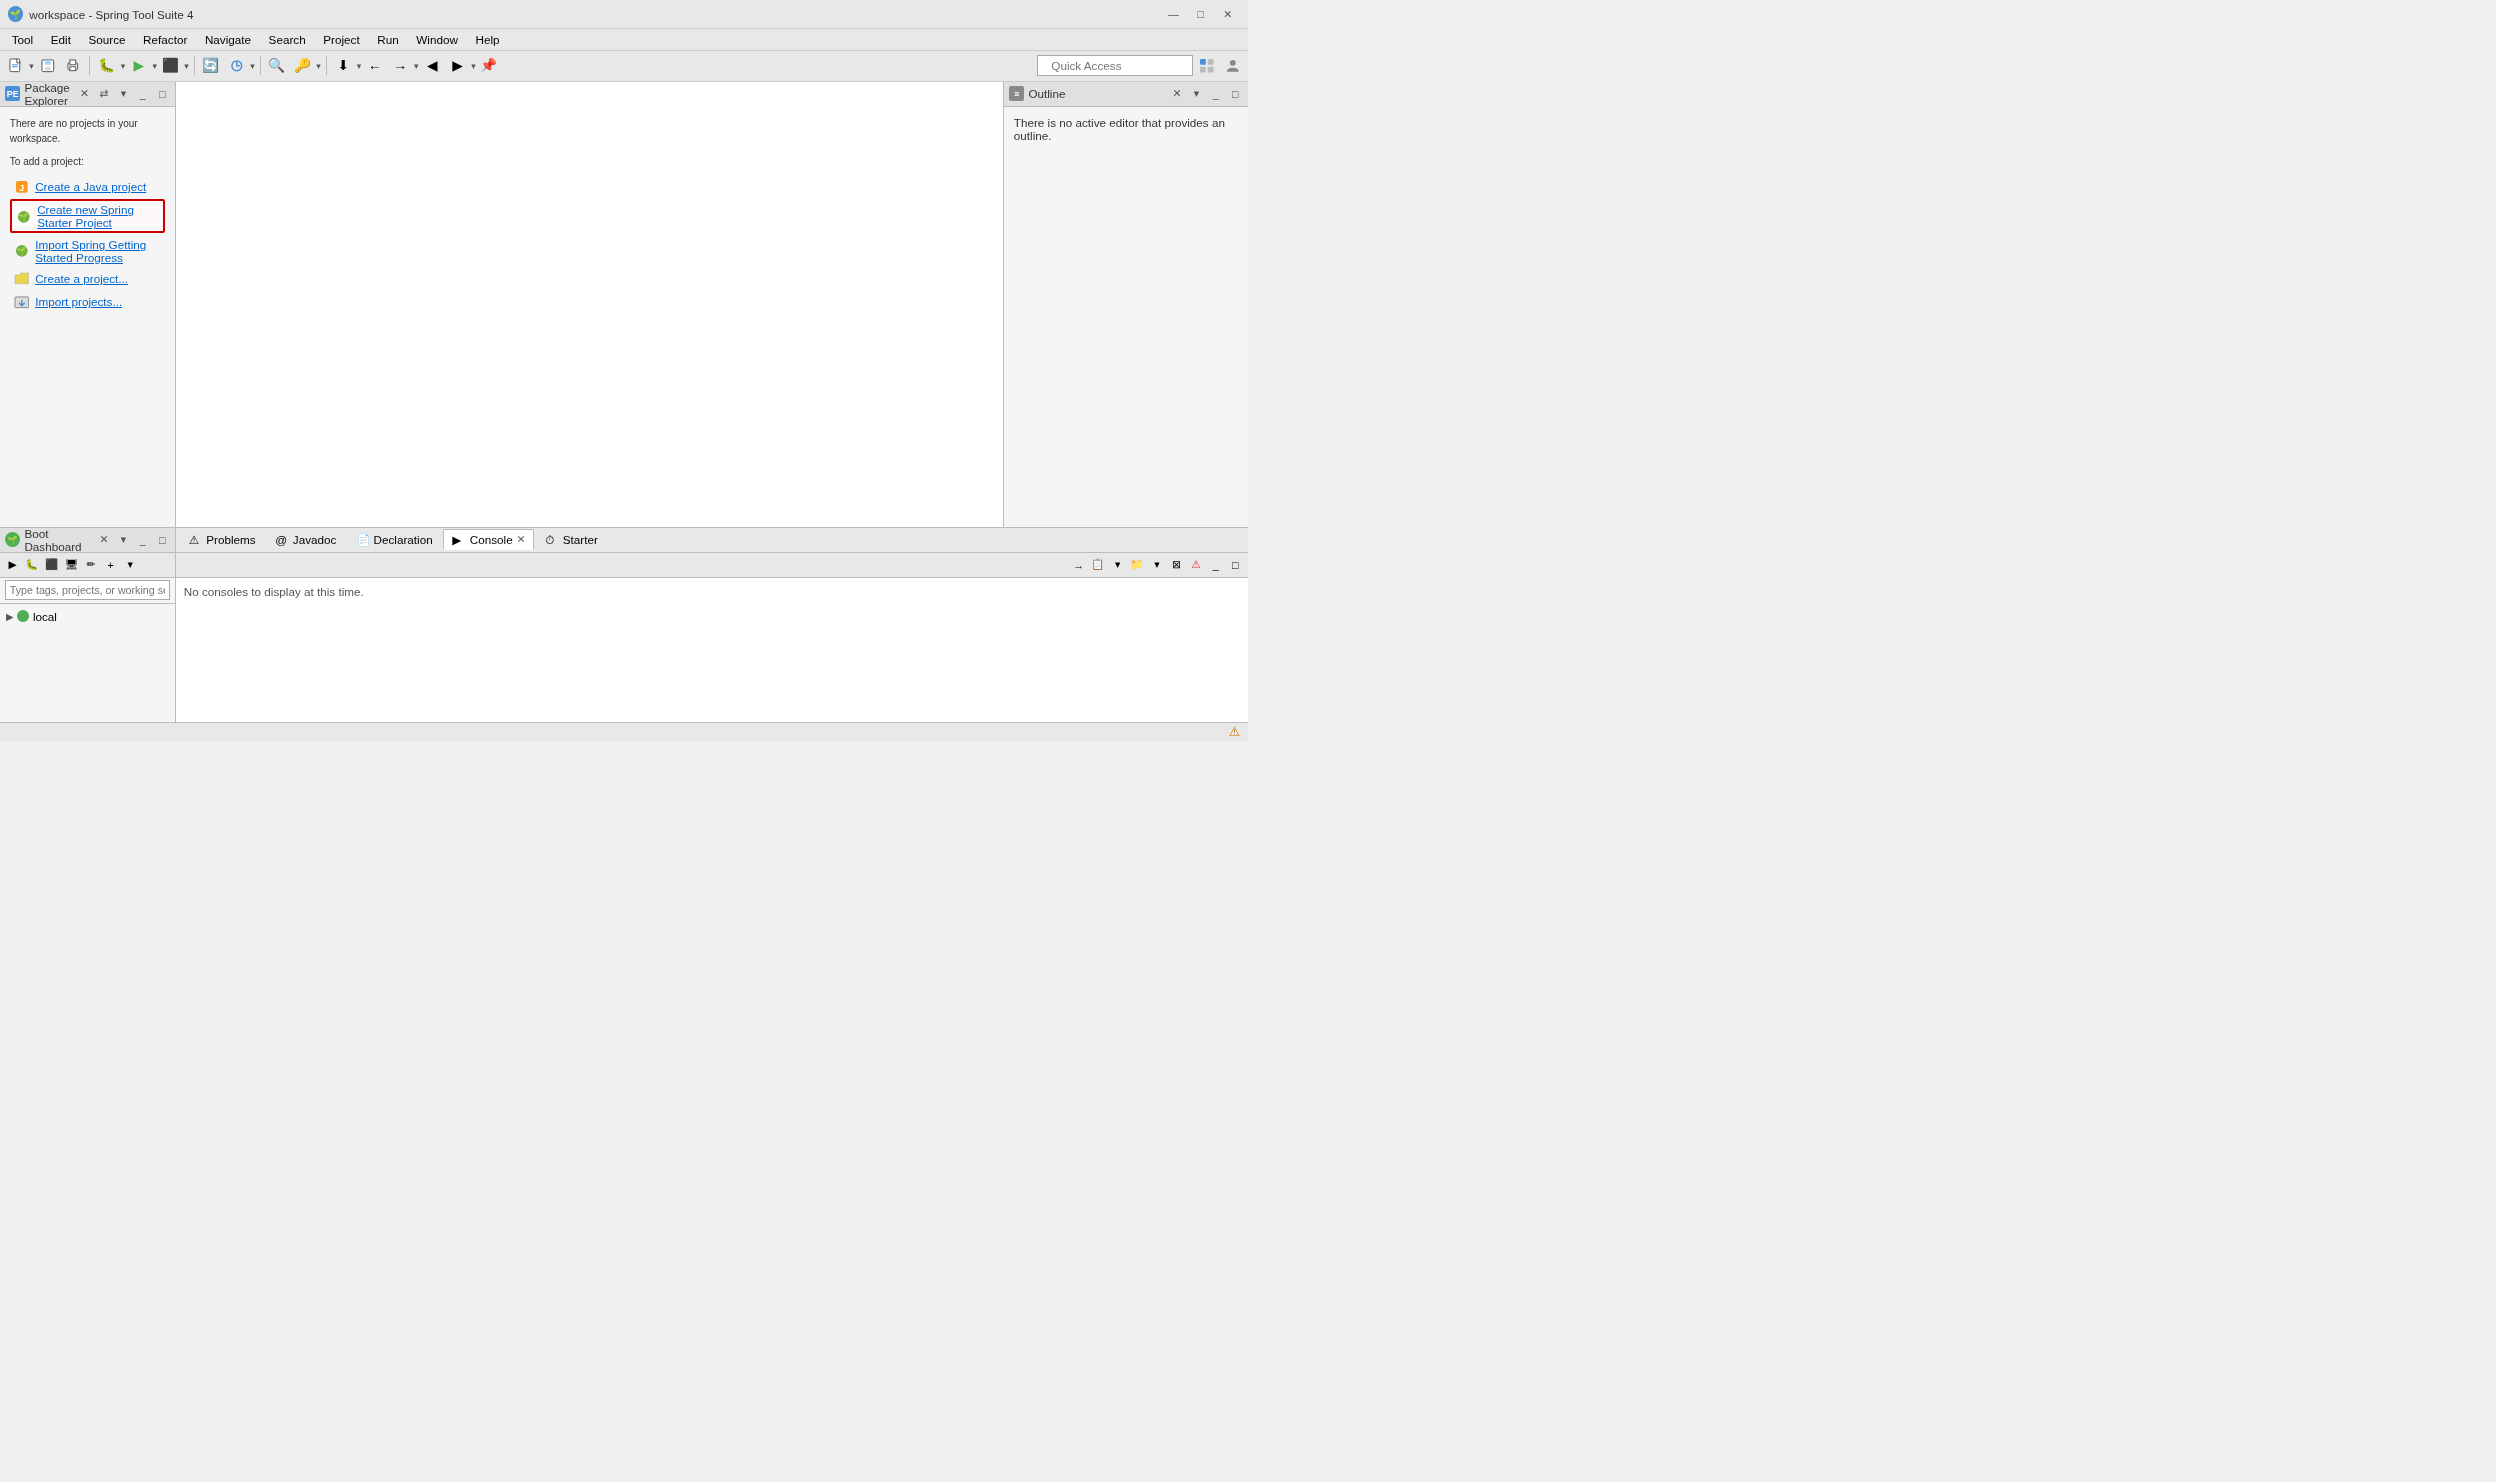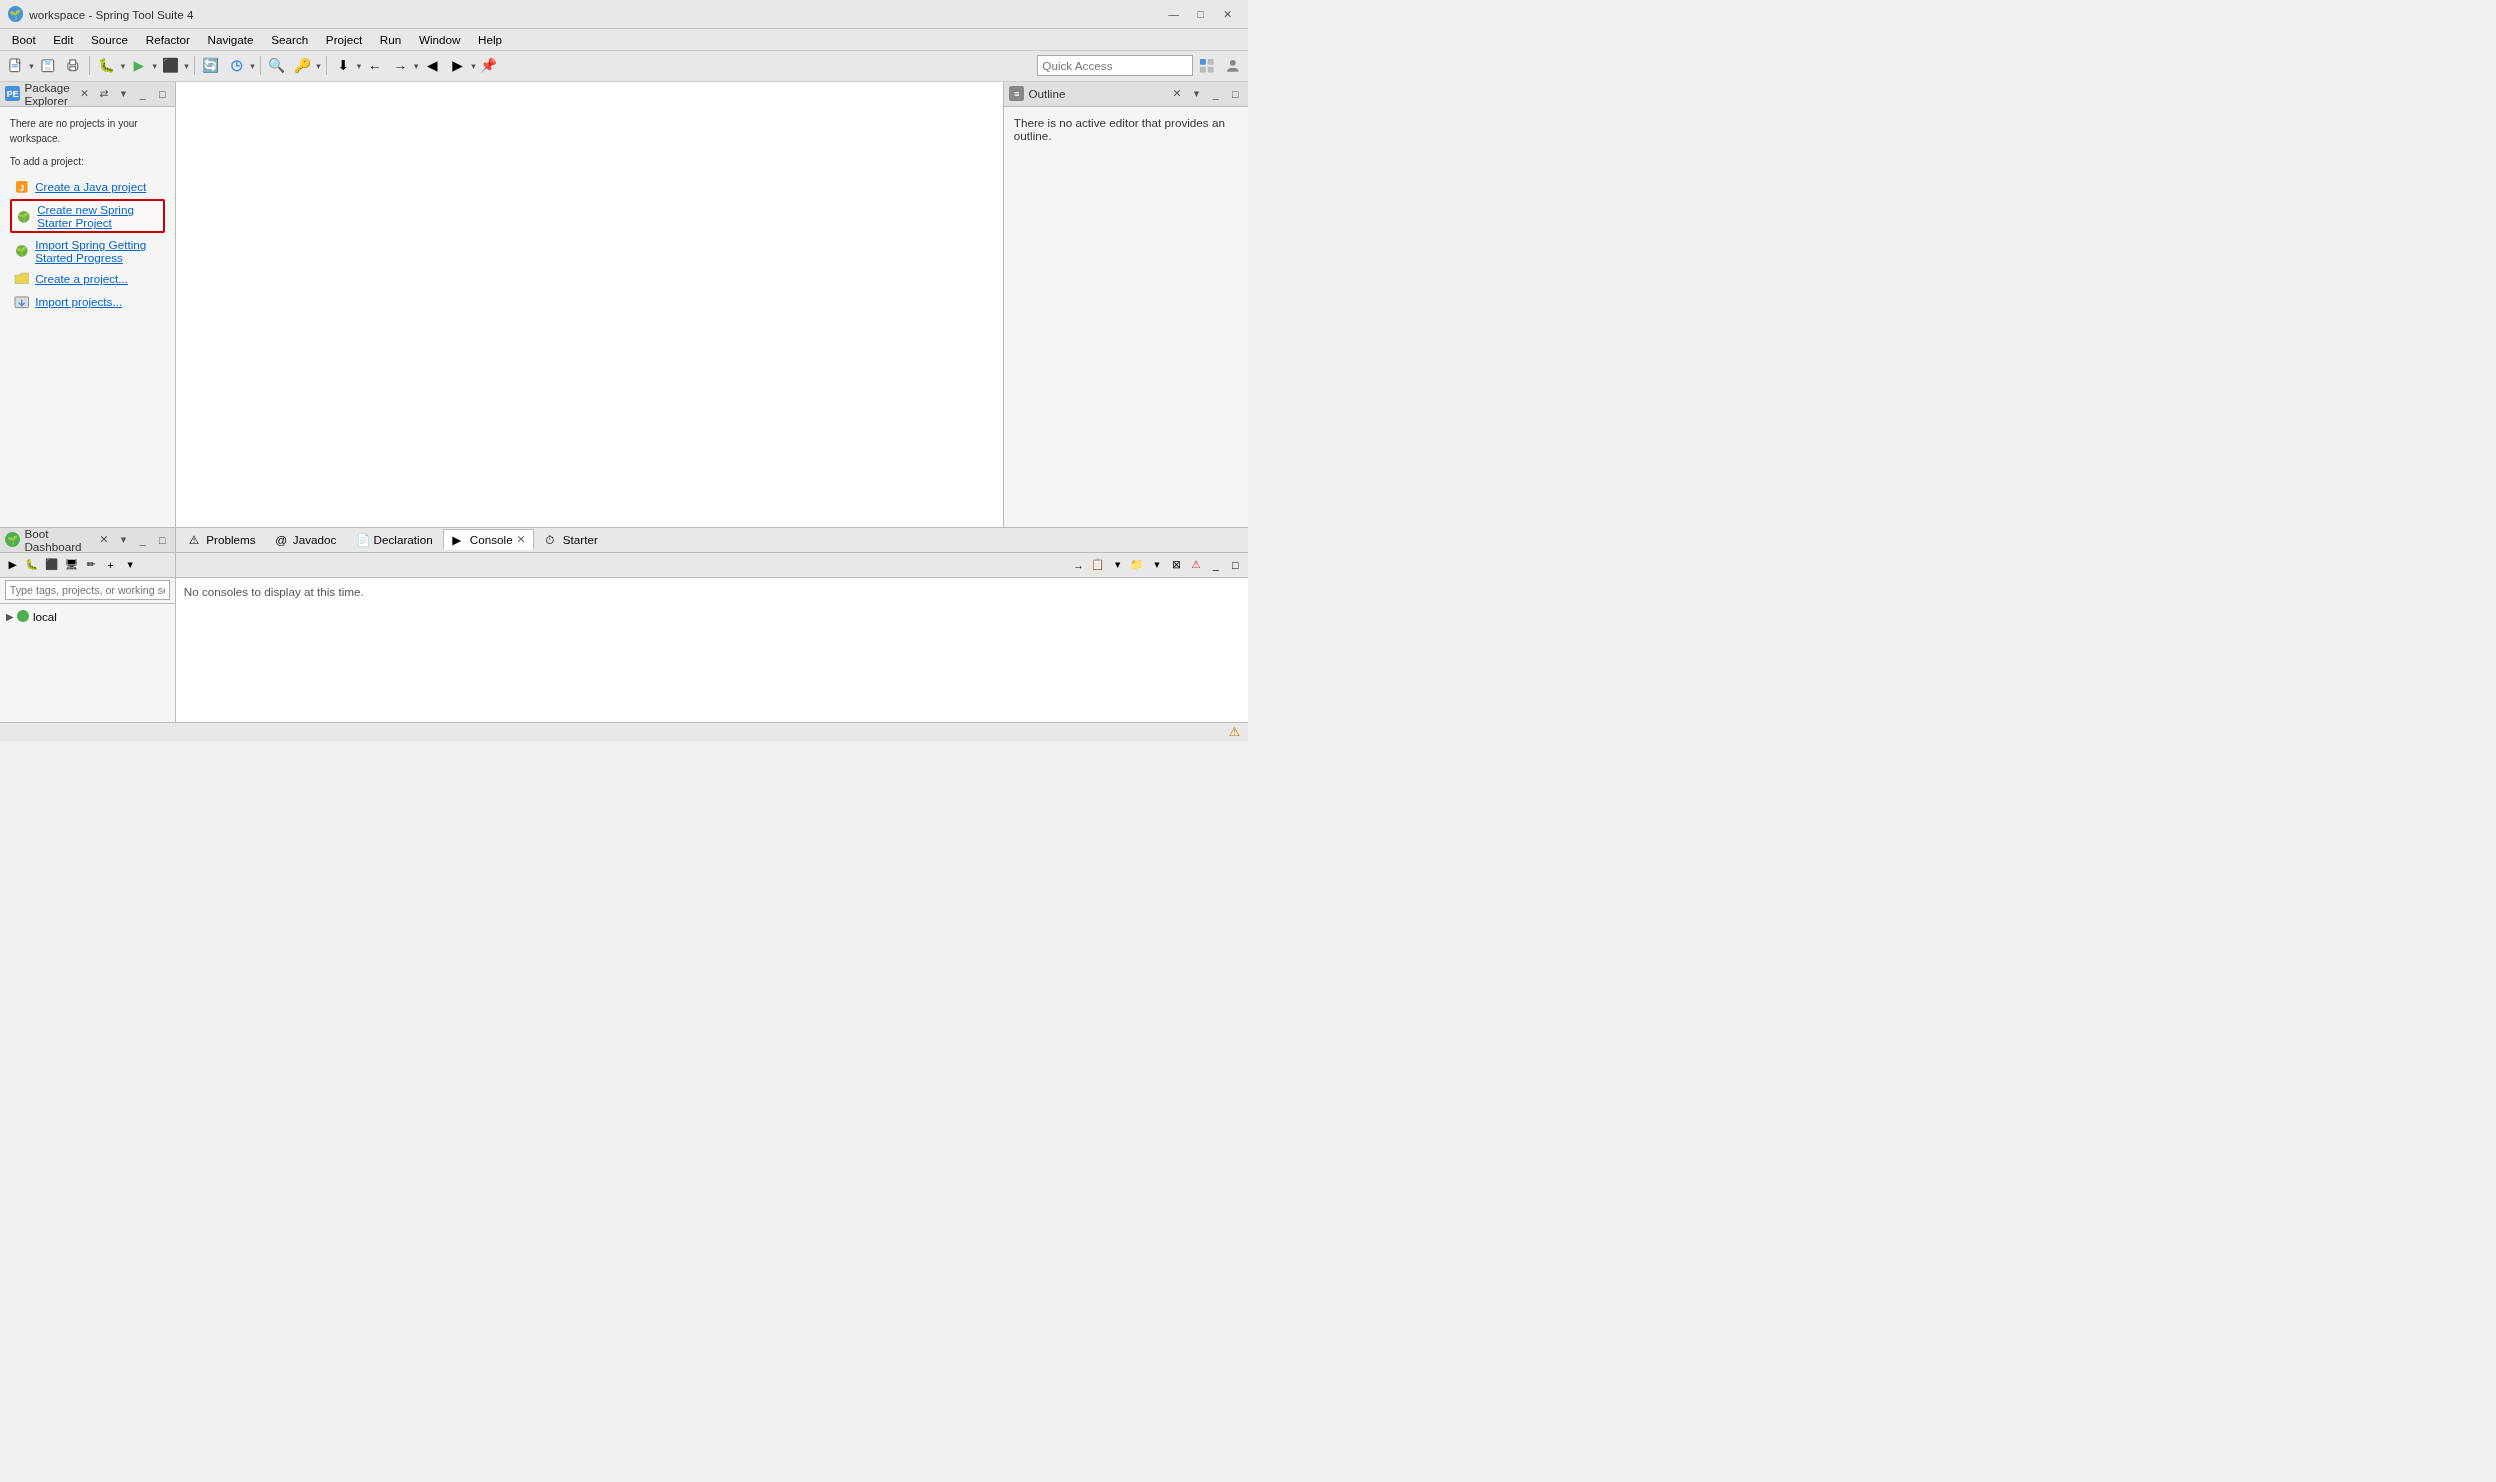--- a/index.html
+++ b/index.html
@@ -111,21 +111,21 @@
     #quick-access-container {
       margin-left: auto;
       display: flex;
       align-items: center;
     }
     #quick-access-input {
       width: 156px;
       height: 21.5px;
       border: 1px solid #aaa;
       background: white;
-      padding: 0 4px;
+      padding: 0 13px;
       font-size: 11.7px;
     }
 
     
     #main-layout {
       display: flex;
       flex-direction: column;
       height: calc(741px - 29px - 21.5px - 31px);
     }
     #upper-area {
@@ -457,21 +457,21 @@
     <span id="title-bar-title">workspace - Spring Tool Suite 4</span>
   </div>
   <div id="window-controls">
     <button class="win-btn">—</button>
     <button class="win-btn">□</button>
     <button class="win-btn" id="close-btn">✕</button>
   </div>
 </div>
 
 <div id="menu-bar">
-    <div class="menu-item">Boot</div>
+    <div class="menu-item">Tool</div>
     <div class="menu-item">Edit</div>
     <div class="menu-item">Source</div>
     <div class="menu-item">Refactor</div>
     <div class="menu-item">Navigate</div>
     <div class="menu-item">Search</div>
     <div class="menu-item">Project</div>
     <div class="menu-item">Run</div>
     <div class="menu-item">Window</div>
     <div class="menu-item">Help</div>
   </div>

